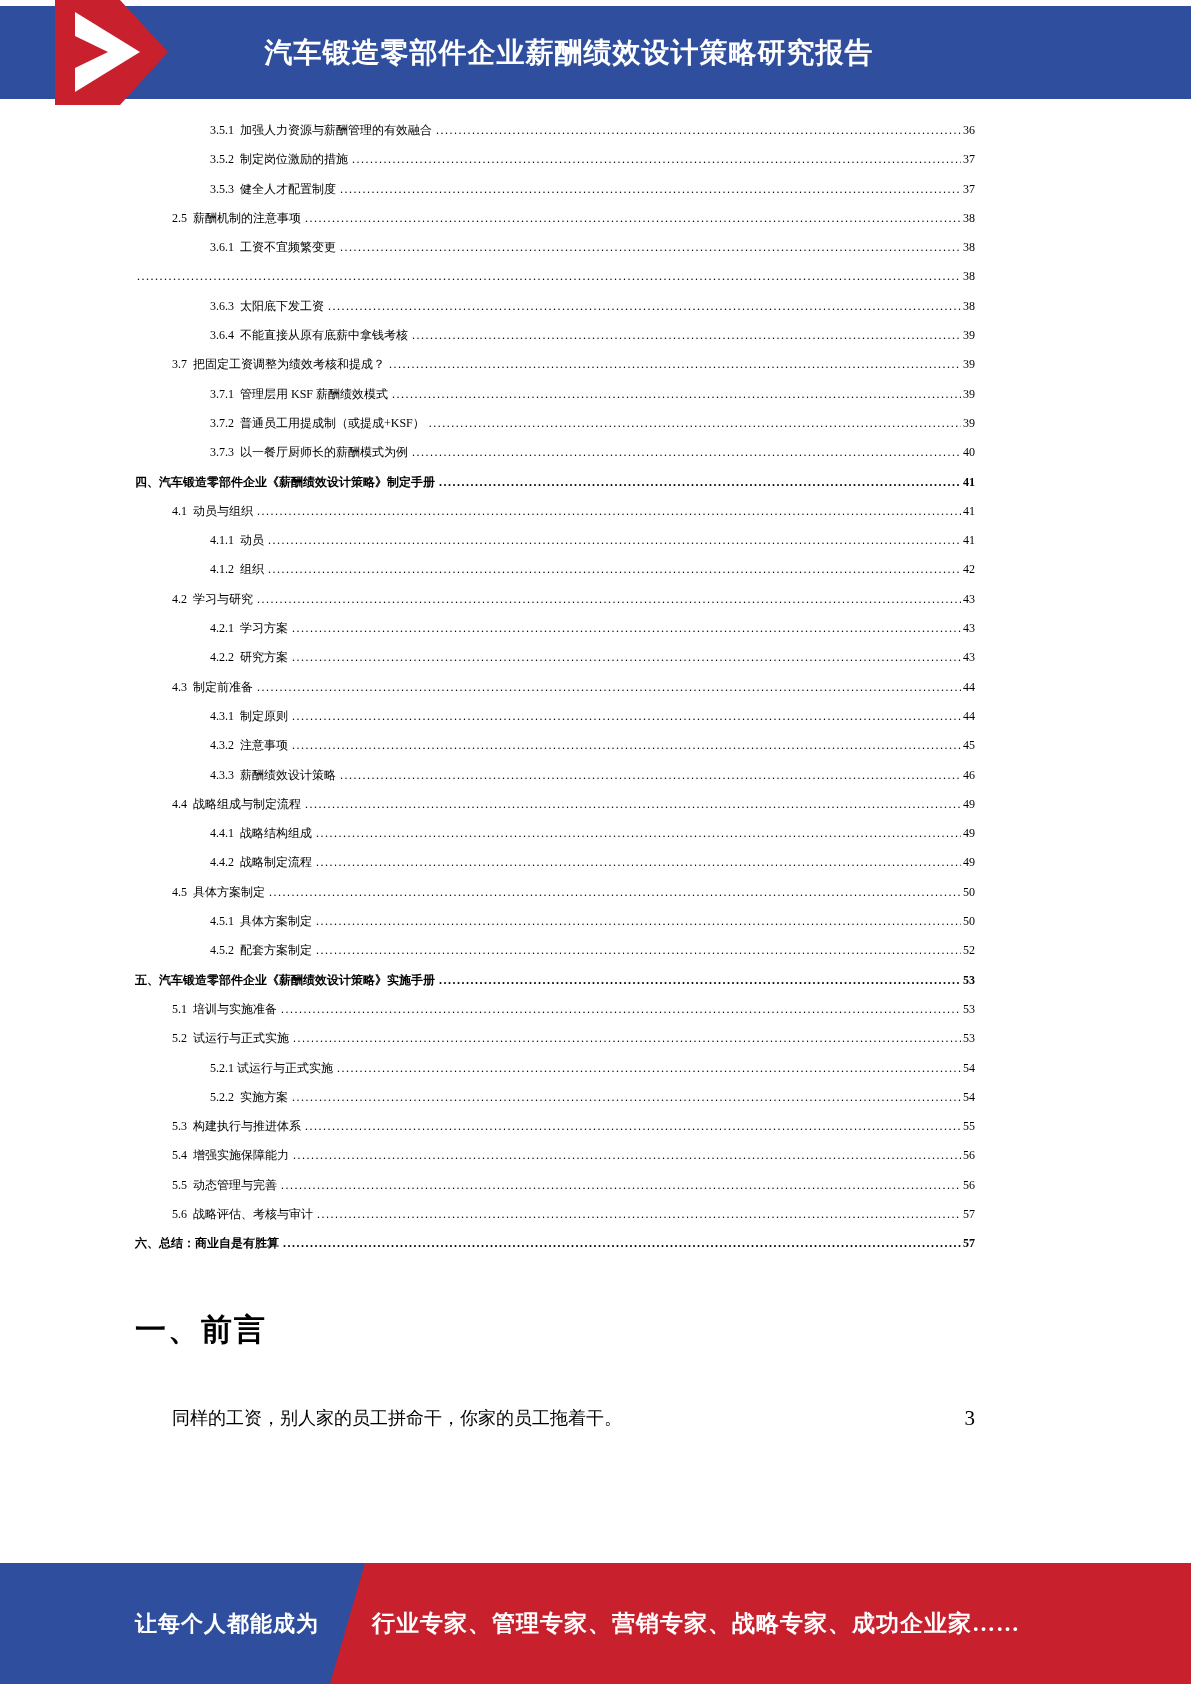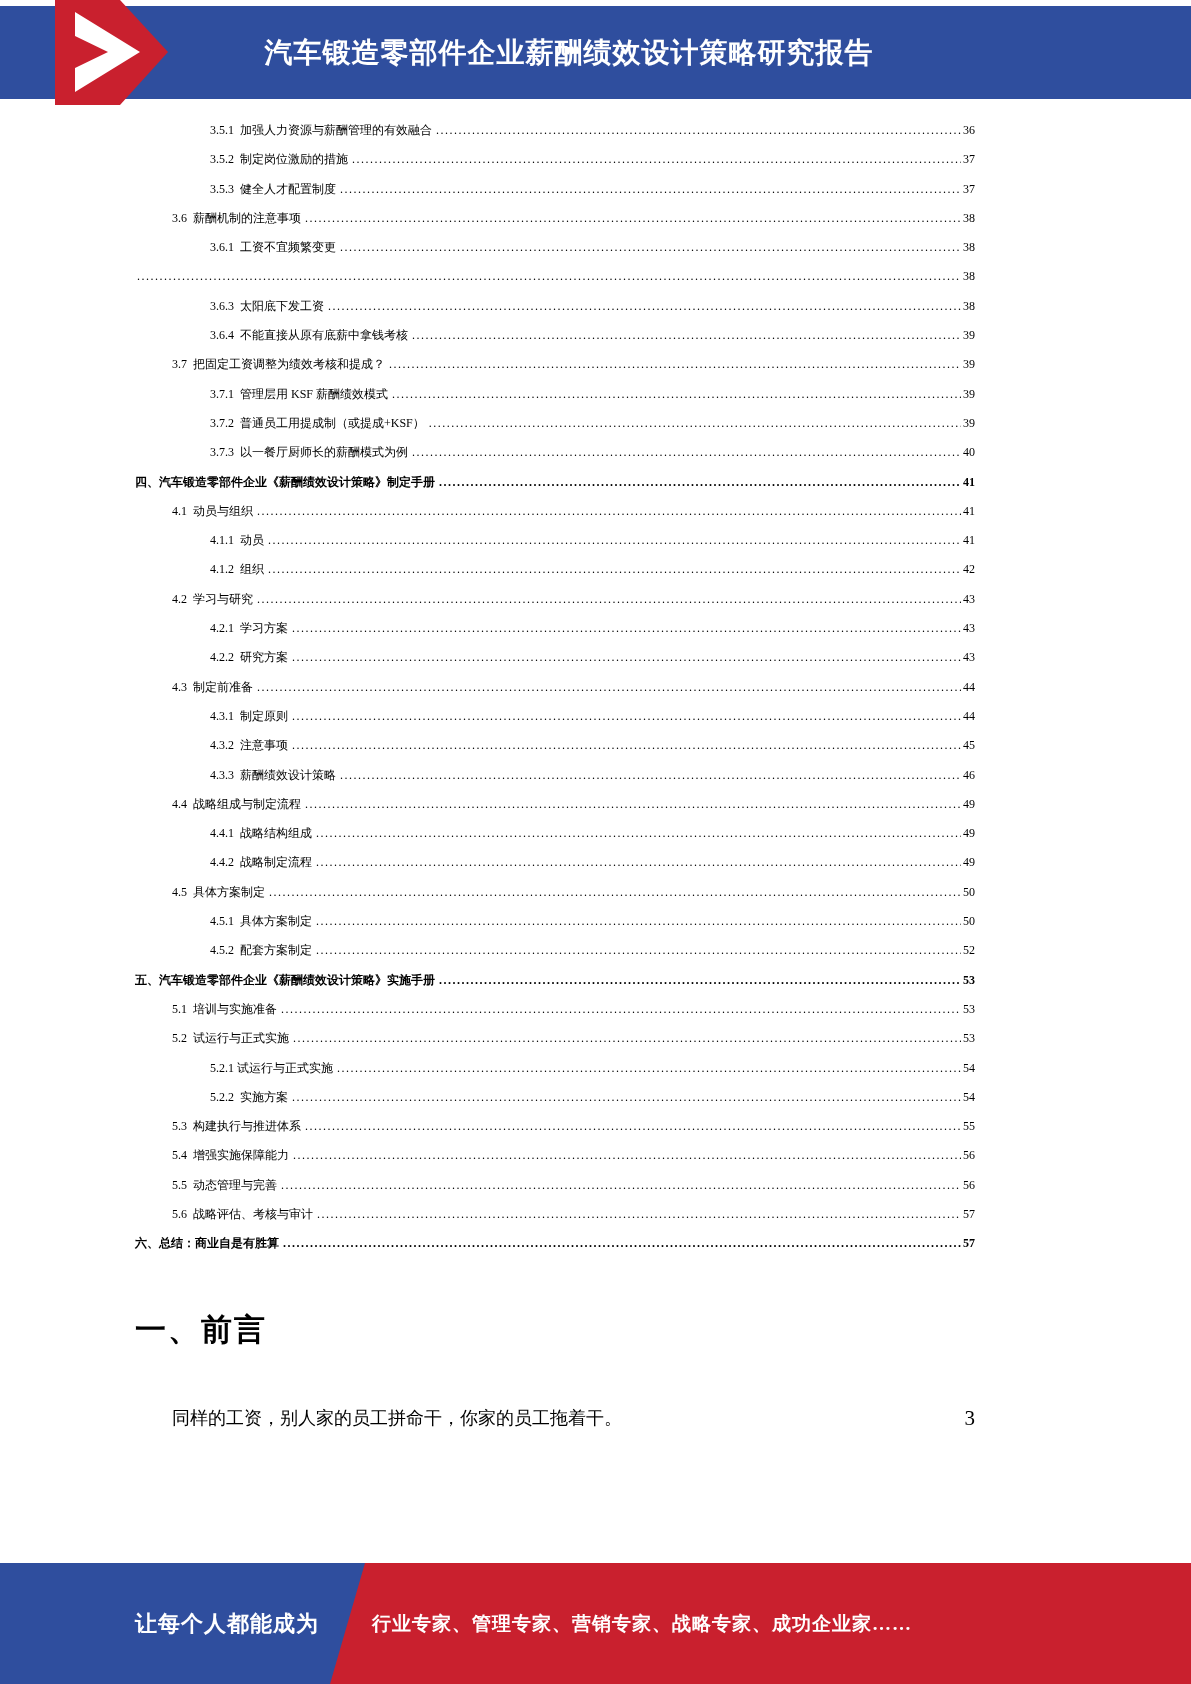--- a/index.html
+++ b/index.html
@@ -70,21 +70,21 @@
   .footer-band { position: absolute; left: 0; top: 1563px; width: 1191px; height: 121px; }
   .footer-band svg { position: absolute; top: 0; left: 0; display: block; }
   .footer-left {
     position: absolute; left: 135px; top: 0; height: 121px;
     display: flex; align-items: center;
     color: #ffffff; font-weight: bold; font-size: 22px; letter-spacing: 1px;
   }
   .footer-right {
     position: absolute; left: 372px; top: 0; height: 121px;
     display: flex; align-items: center;
-    color: #ffffff; font-weight: bold; font-size: 19px; letter-spacing: 1px;
+    color: #ffffff; font-weight: bold; font-size: 23px; letter-spacing: 1px;
     white-space: nowrap;
   }
 </style>
 </head>
 <body>
 
 <div class="page">
 
   <div class="header-band">
     <svg width="1191" height="105" viewBox="0 0 1191 105">
@@ -105,21 +105,21 @@
       <span class="toc-label">3.5.2  制定岗位激励的措施</span>
       <span class="toc-dots">............................................................................................................................................................................................................................................................................................................</span>
       <span class="toc-page">37</span>
     </div>
       <div class="toc-row lvl3">
       <span class="toc-label">3.5.3  健全人才配置制度</span>
       <span class="toc-dots">............................................................................................................................................................................................................................................................................................................</span>
       <span class="toc-page">37</span>
     </div>
       <div class="toc-row lvl2">
-      <span class="toc-label">3.6  薪酬机制的注意事项</span>
+      <span class="toc-label">2.5  薪酬机制的注意事项</span>
       <span class="toc-dots">............................................................................................................................................................................................................................................................................................................</span>
       <span class="toc-page">38</span>
     </div>
       <div class="toc-row lvl3">
       <span class="toc-label">3.6.1  工资不宜频繁变更</span>
       <span class="toc-dots">............................................................................................................................................................................................................................................................................................................</span>
       <span class="toc-page">38</span>
     </div>
       <div class="toc-row lvl3">
       <span class="toc-dots">............................................................................................................................................................................................................................................................................................................</span>

